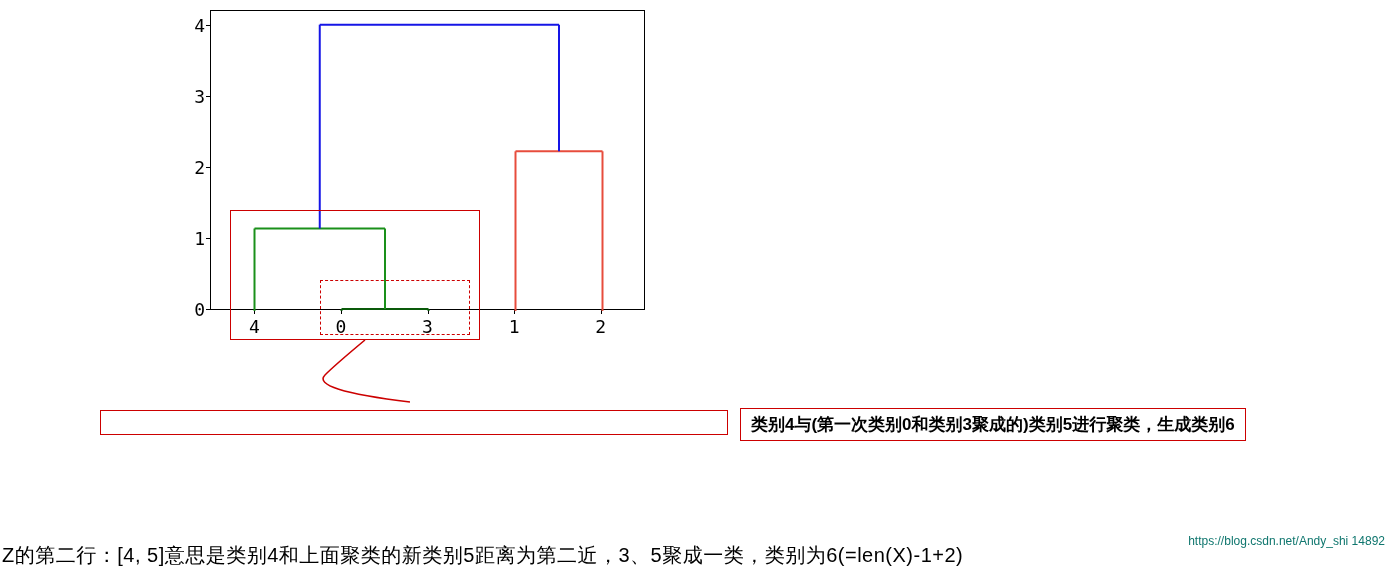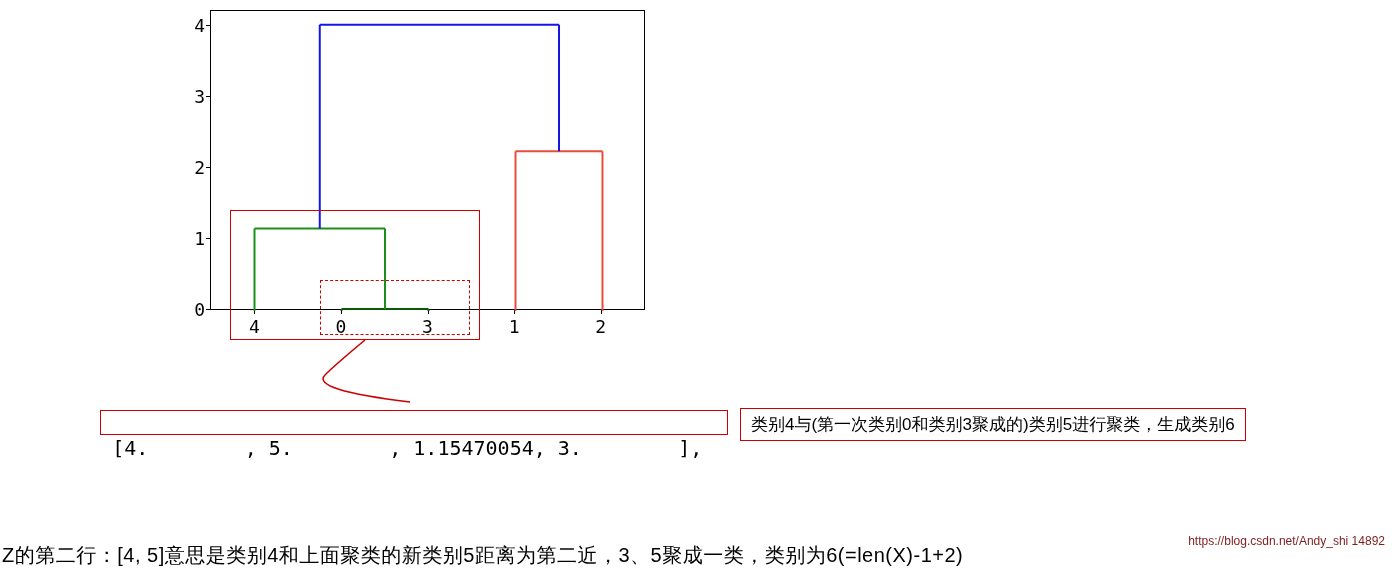--- a/index.html
+++ b/index.html
@@ -67,34 +67,35 @@
     }
     .array-row-highlight {
       position: absolute;
       border: 1.5px solid #c00;
     }
     .annotation-box {
       position: absolute;
       border: 1.5px solid #c00;
       padding: 4px 10px;
       font-size: 17px;
+      font-weight: bold;
     }
     .bottom-text {
       position: absolute;
       left: 2px;
       top: 542px;
       font-size: 20px;
       letter-spacing: 0.5px;
     }
     .watermark {
       position: absolute;
       right: 10px;
       top: 534px;
       font-size: 12px;
-      color: #7f1d1d;
+      color: #0f766e;
     }
   </style>
 </head>
 <body>
 
 <div class="plot-area">
 
   <div class="y-tick" style="top:100%">0</div>
   <div class="y-tick-mark" style="top:100%"></div>
   <div class="y-tick" style="top:76.2%">1</div>
@@ -147,21 +148,20 @@
 
 <div class="red-solid-box" style="left:230px; top:210px; width:250px; height:130px;"></div>
 
 <div class="red-dash-box" style="left:320px; top:280px; width:150px; height:55px;"></div>
 
 <svg style="position:absolute; left:305px; top:340px; width:140px; height:70px">
   <path d="M 60 0 Q 30 25, 20 35 Q 5 50, 105 62" stroke="#c00" stroke-width="1.5" fill="none"></path>
 </svg>
 
 <div class="array-block">
-  <div>       [4.        , 5.        , 1.15470054, 3.        ],</div>
   
   
 </div>
 
 <div class="array-row-highlight" style="left:100px; top:410px; width:628px; height:25px;"></div>
 
 <div class="annotation-box" style="left:740px; top:408px;">类别4与(第一次类别0和类别3聚成的)类别5进行聚类，生成类别6</div>
 
 <div class="bottom-text">Z的第二行：[4, 5]意思是类别4和上面聚类的新类别5距离为第二近，3、5聚成一类，类别为6(=len(X)-1+2)</div>
 

